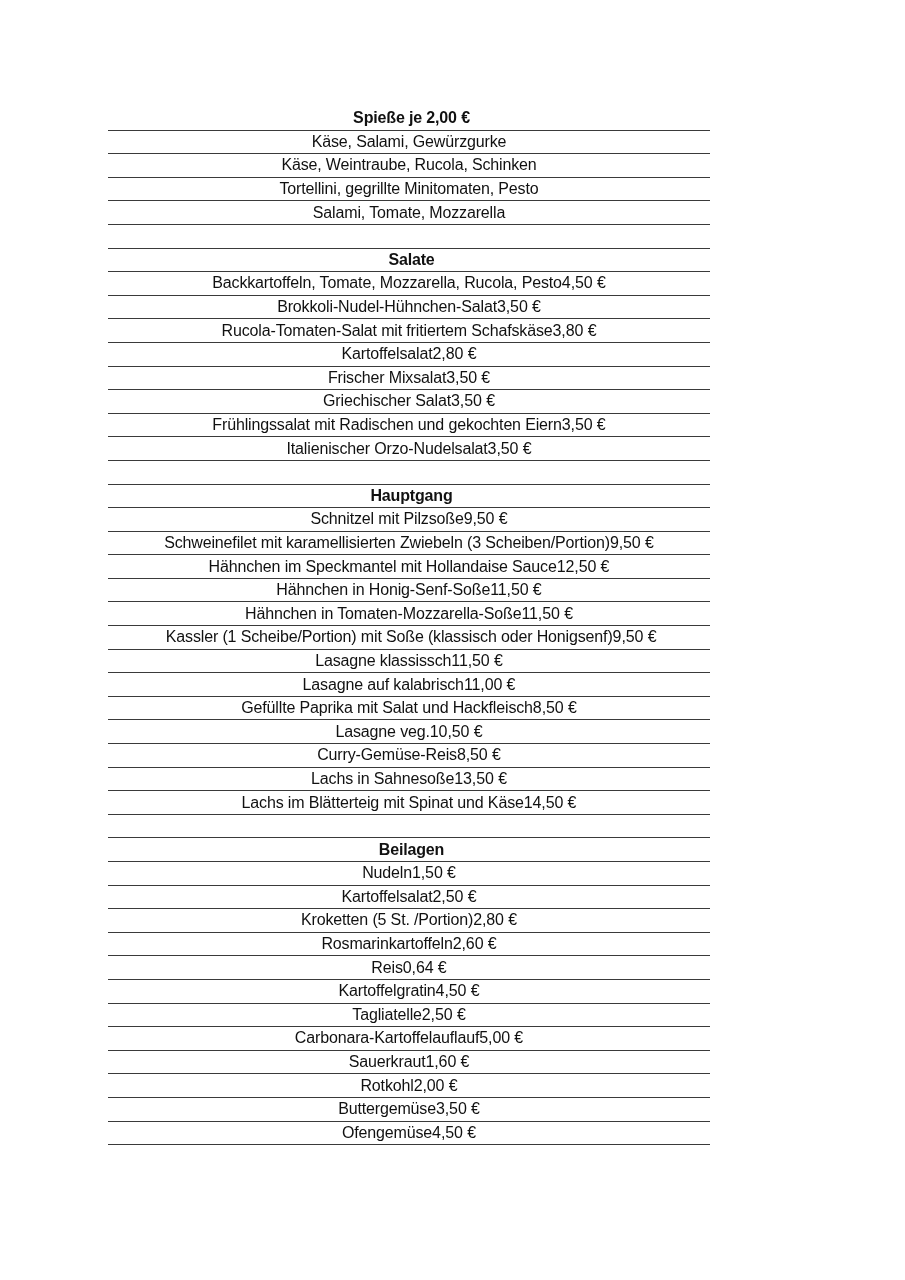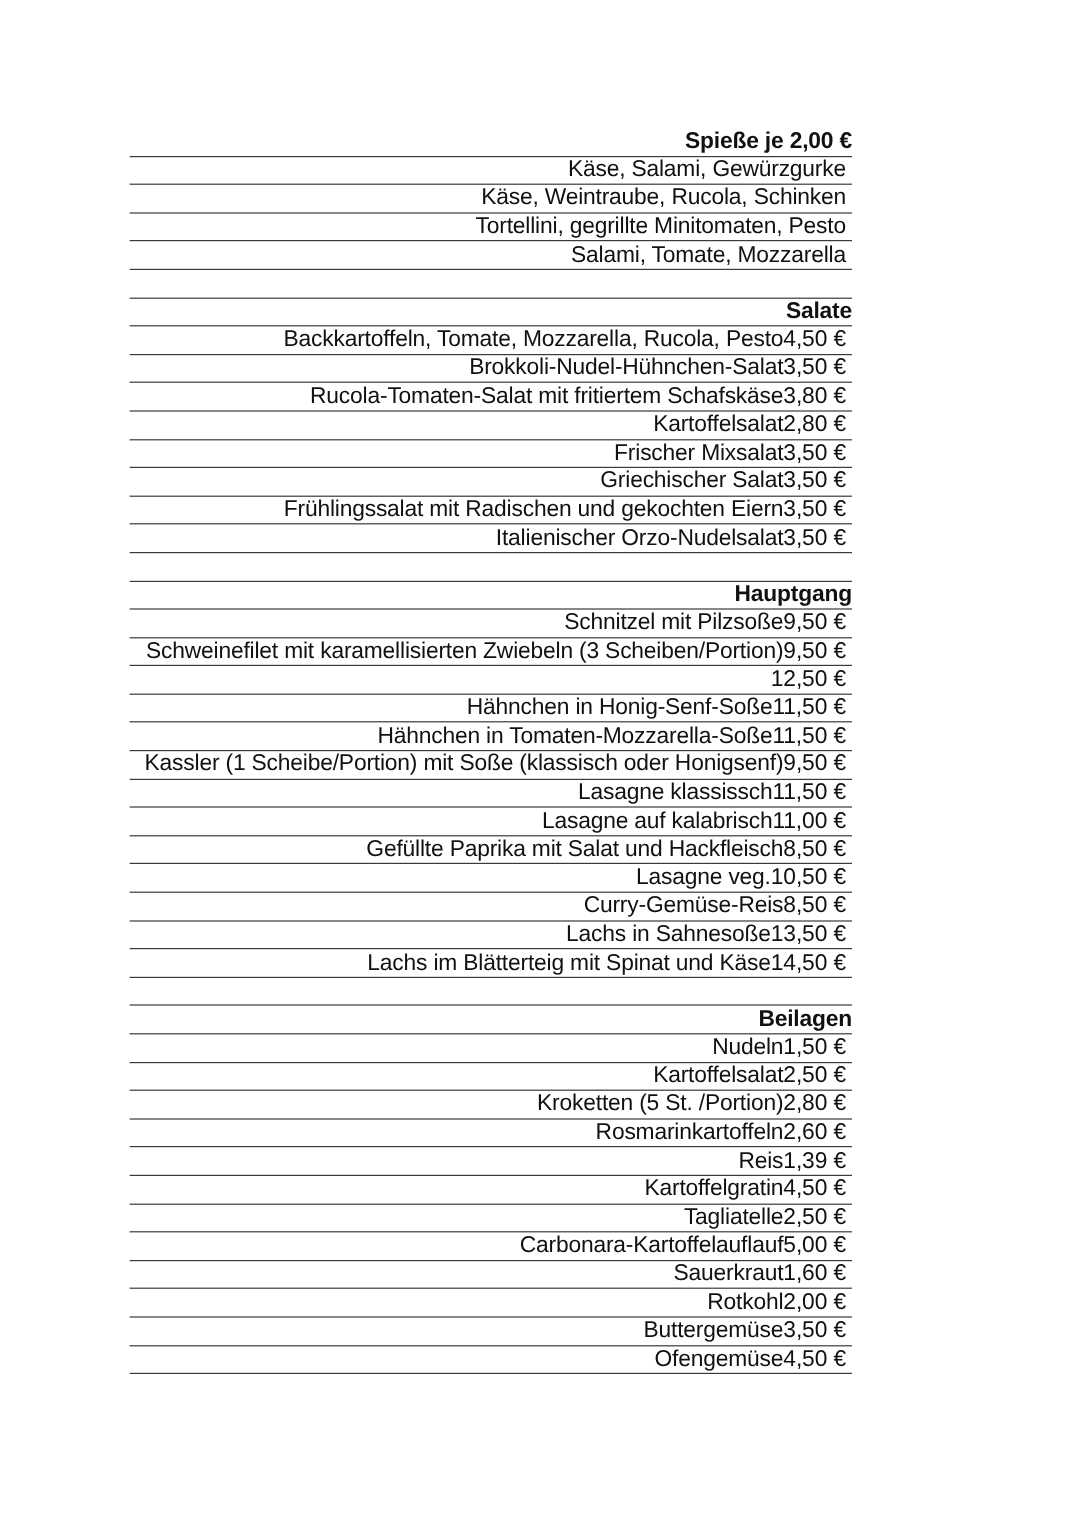--- a/index.html
+++ b/index.html
@@ -20,22 +20,22 @@
       left: 108px;
       top: 107px;
       width: 602px;
     }
     .row {
       position: relative;
       height: 22.6px;
       border-bottom: 1px solid #3a3a3a;
       display: flex;
       align-items: center;
-      justify-content: flex-end;
-      font-size: 19px;
+      justify-content: center;
+      font-size: 16px;
       line-height: 22px;
       box-sizing: content-box;
     }
     .row .name {
       padding-left: 5px;
       white-space: pre;
       letter-spacing: -0.15px;
     }
     .row .price {
       padding-right: 5px;
@@ -120,20 +120,21 @@
       </div>
       <div class="row">
         <span class="name">Schnitzel mit Pilzsoße</span>
         <span class="price">9,50 €</span>
       </div>
       <div class="row">
         <span class="name">Schweinefilet mit karamellisierten Zwiebeln (3 Scheiben/Portion)</span>
         <span class="price">9,50 €</span>
       </div>
       <div class="row">
+        <span class="name">Hähnchen im Speckmantel mit Hollandaise Sauce</span>
         <span class="price">12,50 €</span>
       </div>
       <div class="row">
         <span class="name">Hähnchen in Honig-Senf-Soße</span>
         <span class="price">11,50 €</span>
       </div>
       <div class="row">
         <span class="name">Hähnchen in Tomaten-Mozzarella-Soße</span>
         <span class="price">11,50 €</span>
       </div>
@@ -186,21 +187,21 @@
       <div class="row">
         <span class="name">Kroketten (5 St. /Portion)</span>
         <span class="price">2,80 €</span>
       </div>
       <div class="row">
         <span class="name">Rosmarinkartoffeln</span>
         <span class="price">2,60 €</span>
       </div>
       <div class="row">
         <span class="name">Reis</span>
-        <span class="price">1,39 €</span>
+        <span class="price">0,64 €</span>
       </div>
       <div class="row">
         <span class="name">Kartoffelgratin</span>
         <span class="price">4,50 €</span>
       </div>
       <div class="row">
         <span class="name">Tagliatelle</span>
         <span class="price">2,50 €</span>
       </div>
       <div class="row">

